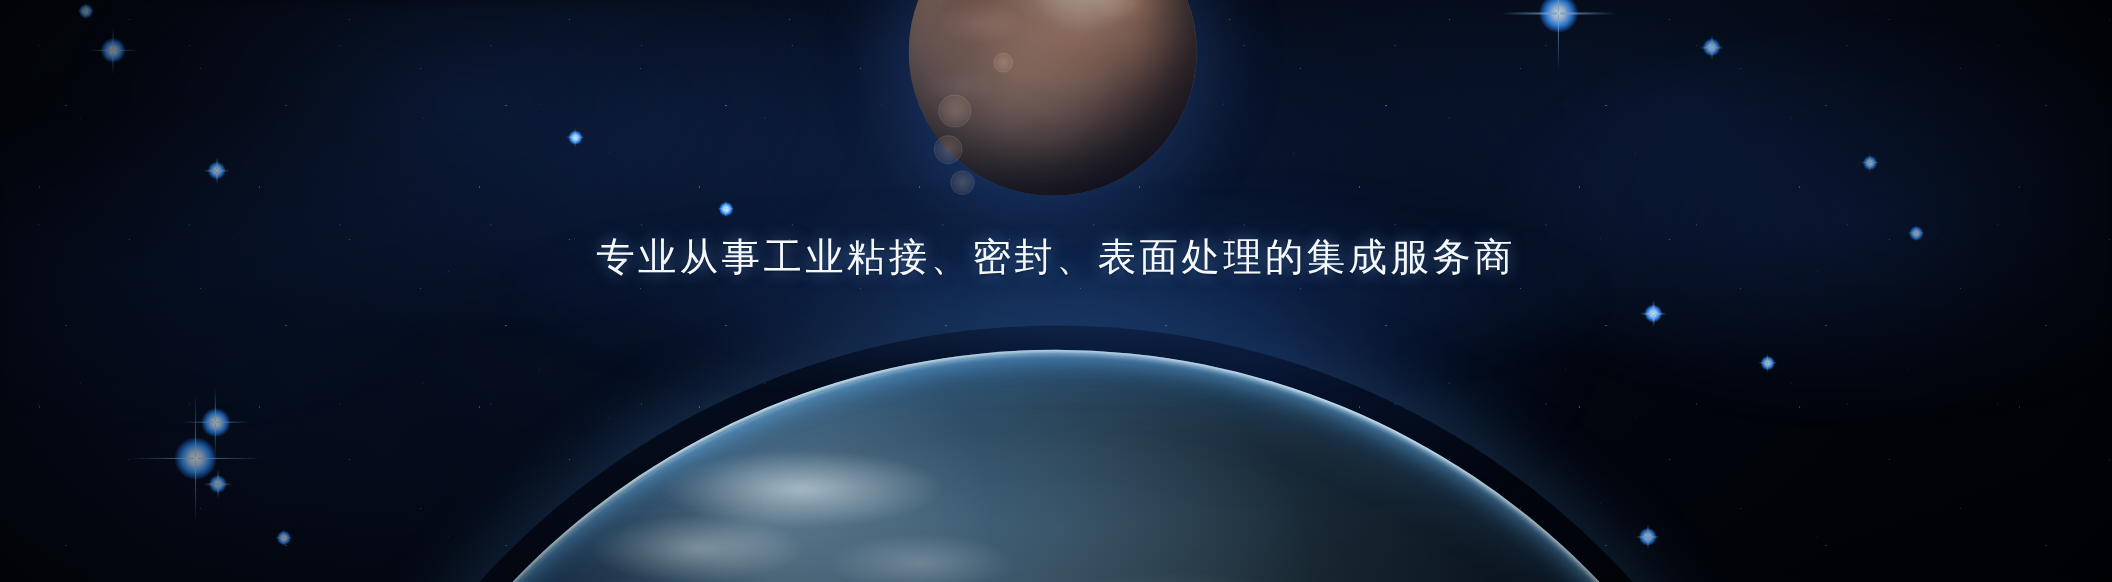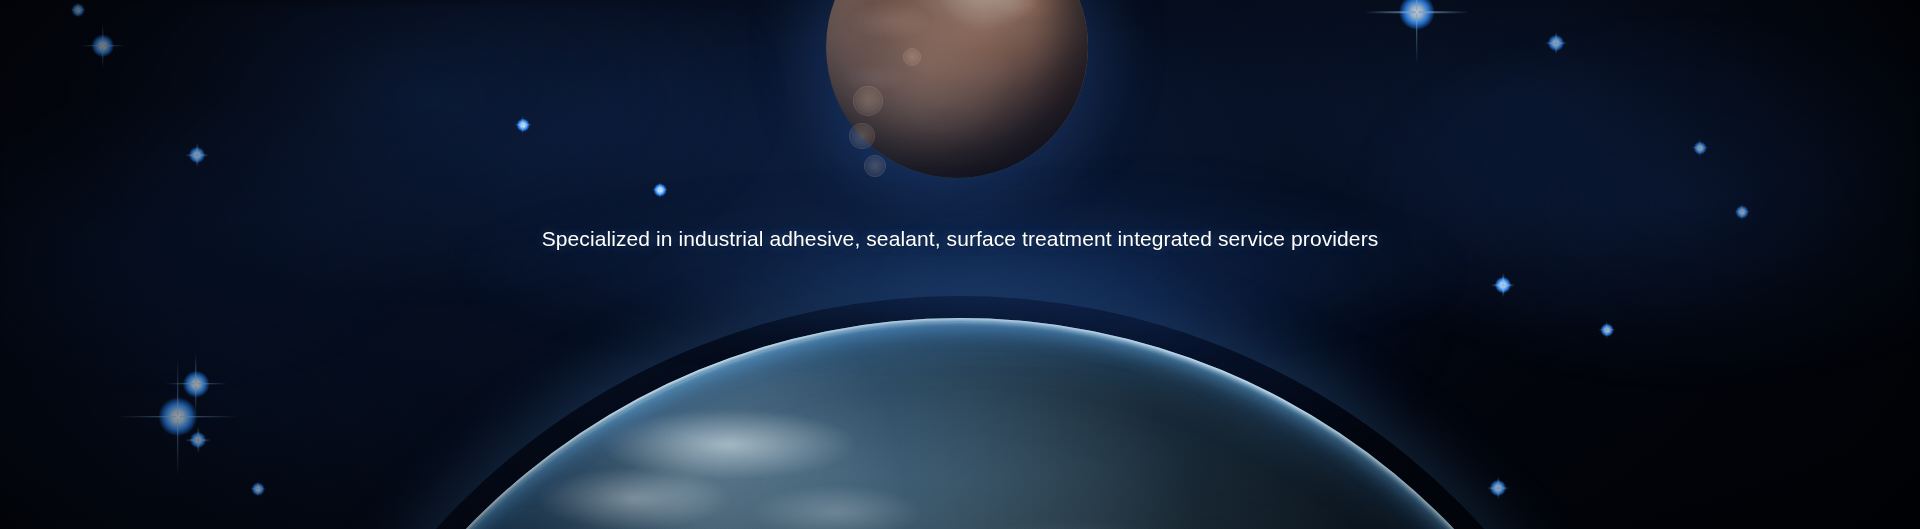--- a/index.html
+++ b/index.html
@@ -343,17 +343,17 @@
     <div class="earth">
       <div class="land"></div>
       <div class="clouds"></div>
       <div class="terminator"></div>
     </div>
     <div class="earth-rim"></div>
     <div class="earth-atmo"></div>
   </div>
 
   <div class="copy">
-    <div class="headline-en">Specialized in industrial adhesive, sealant, surface treatment integrated service providers</div>
+    <div class="headline-cn">专业从事工业粘接、密封、表面处理的集成服务商</div>
   </div>
 
   <div class="vignette"></div>
 </div>
 
 </body></html>

